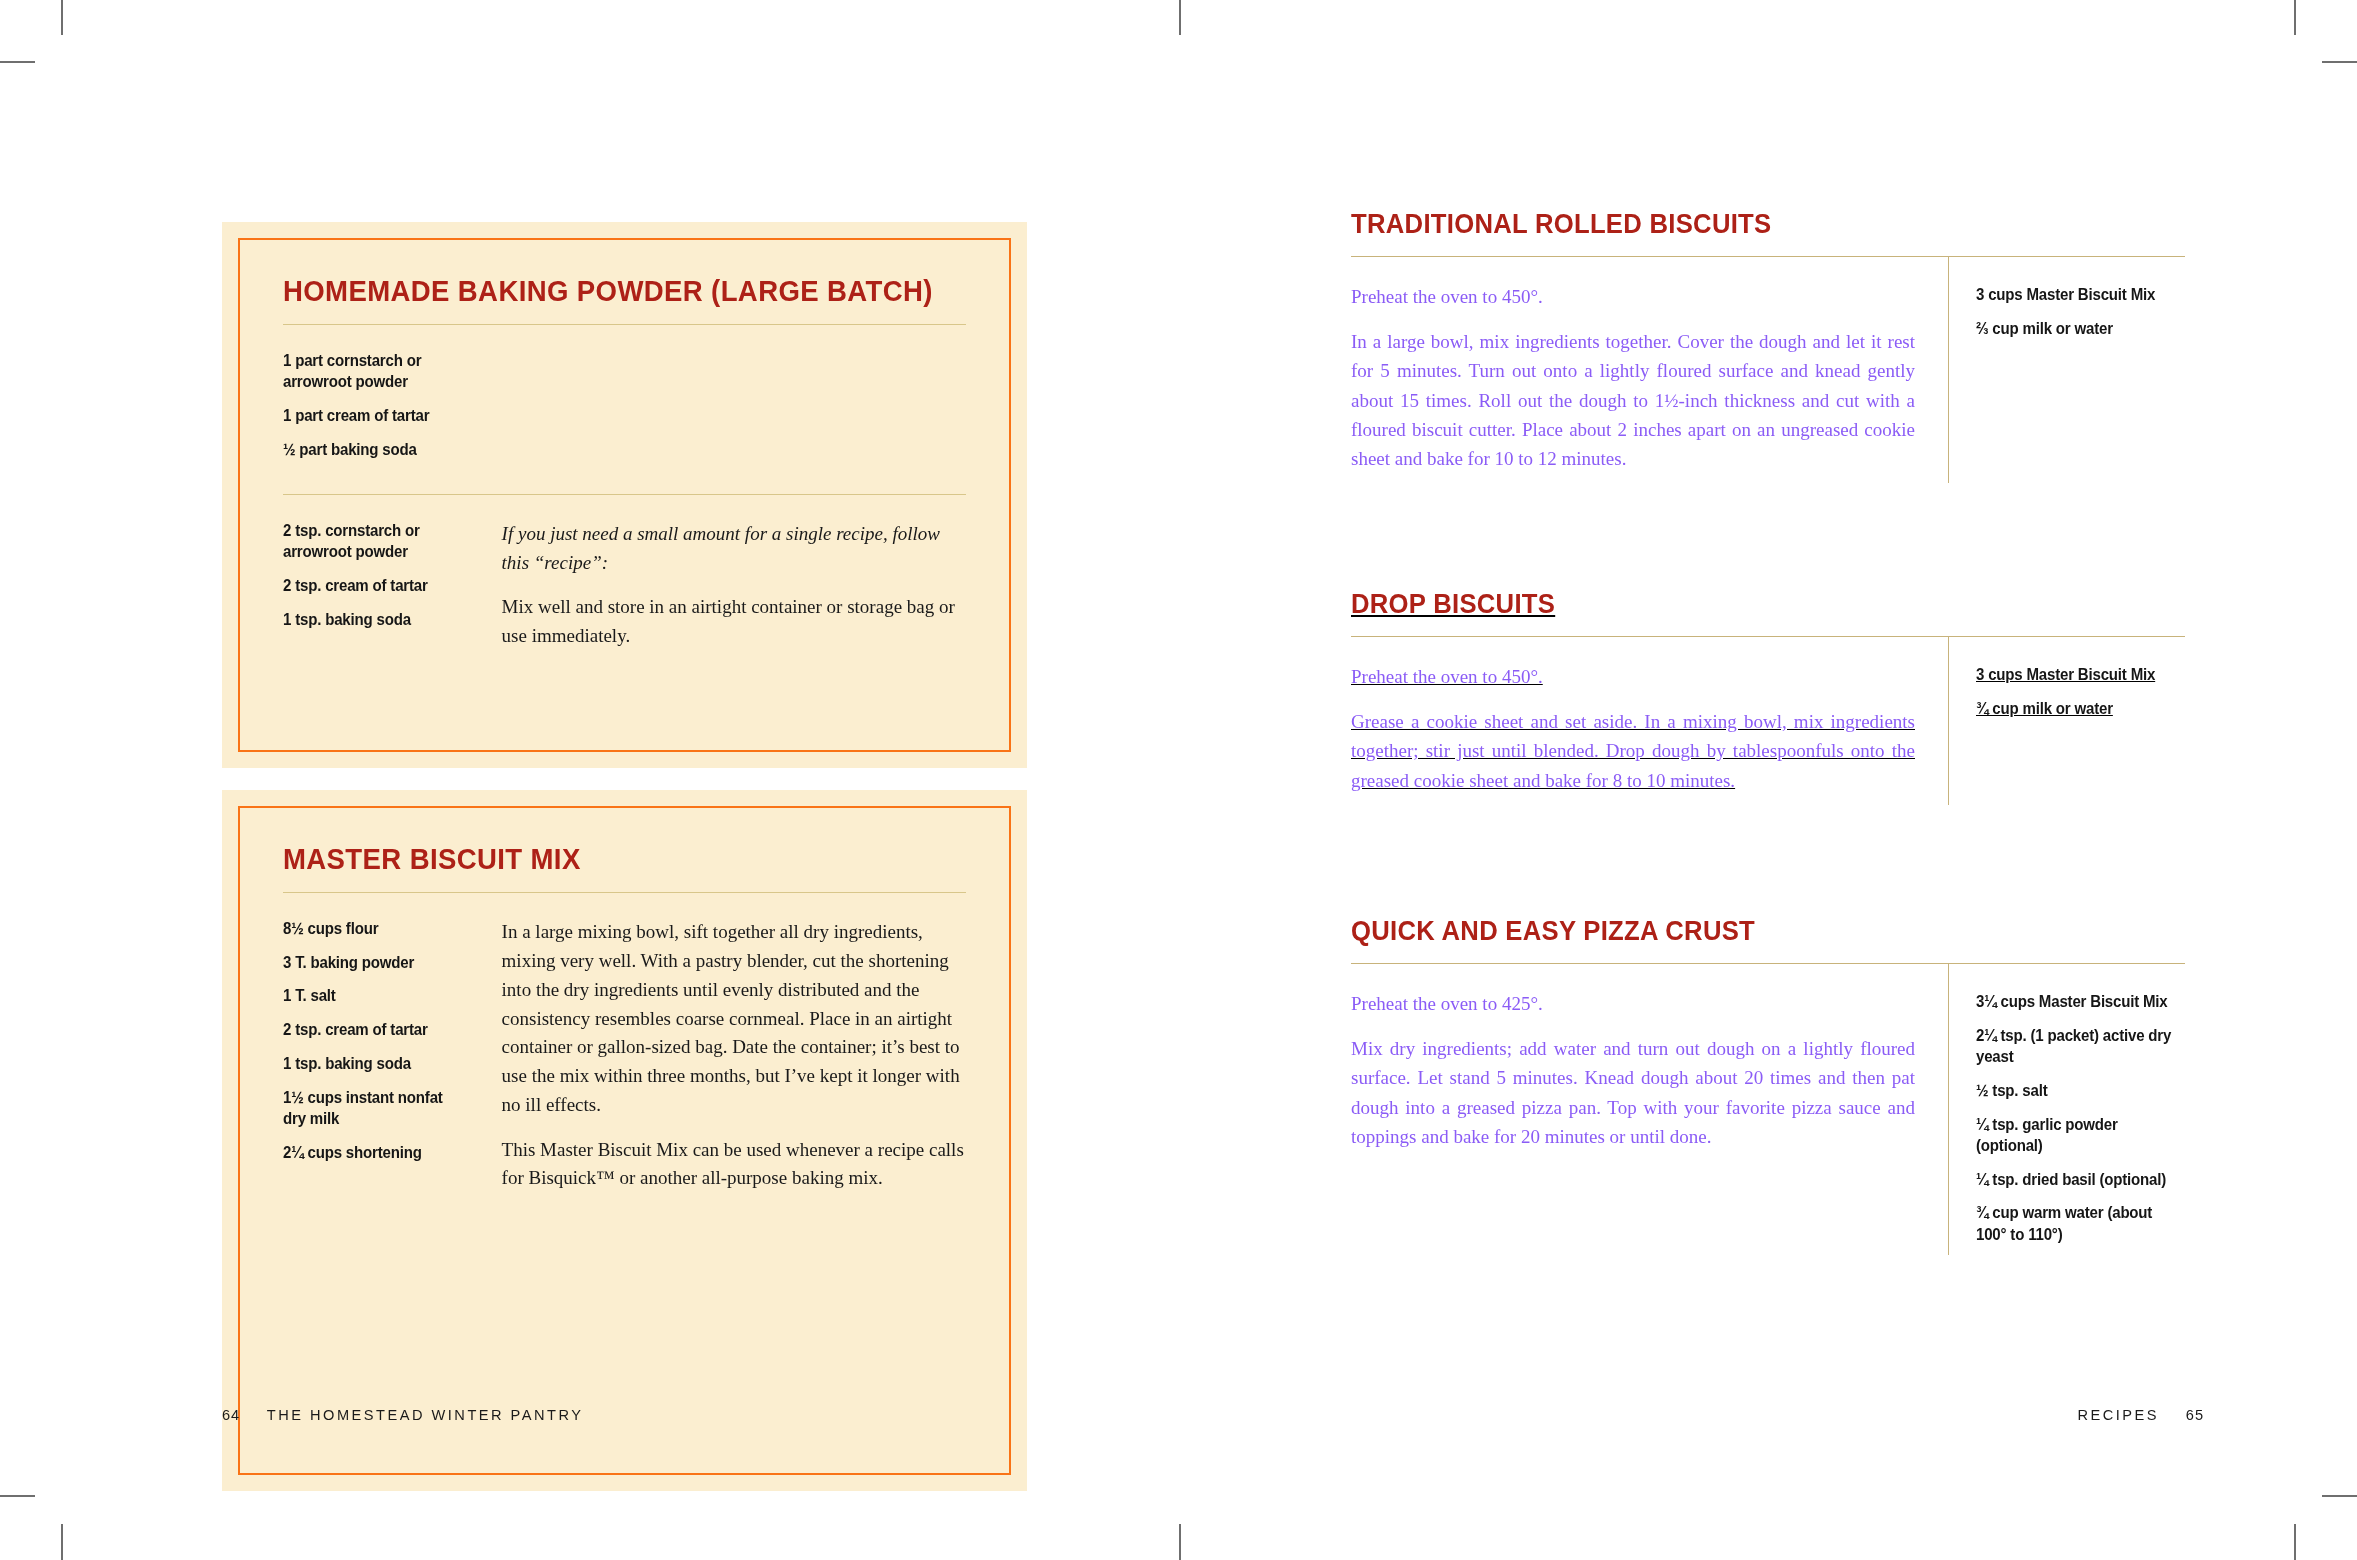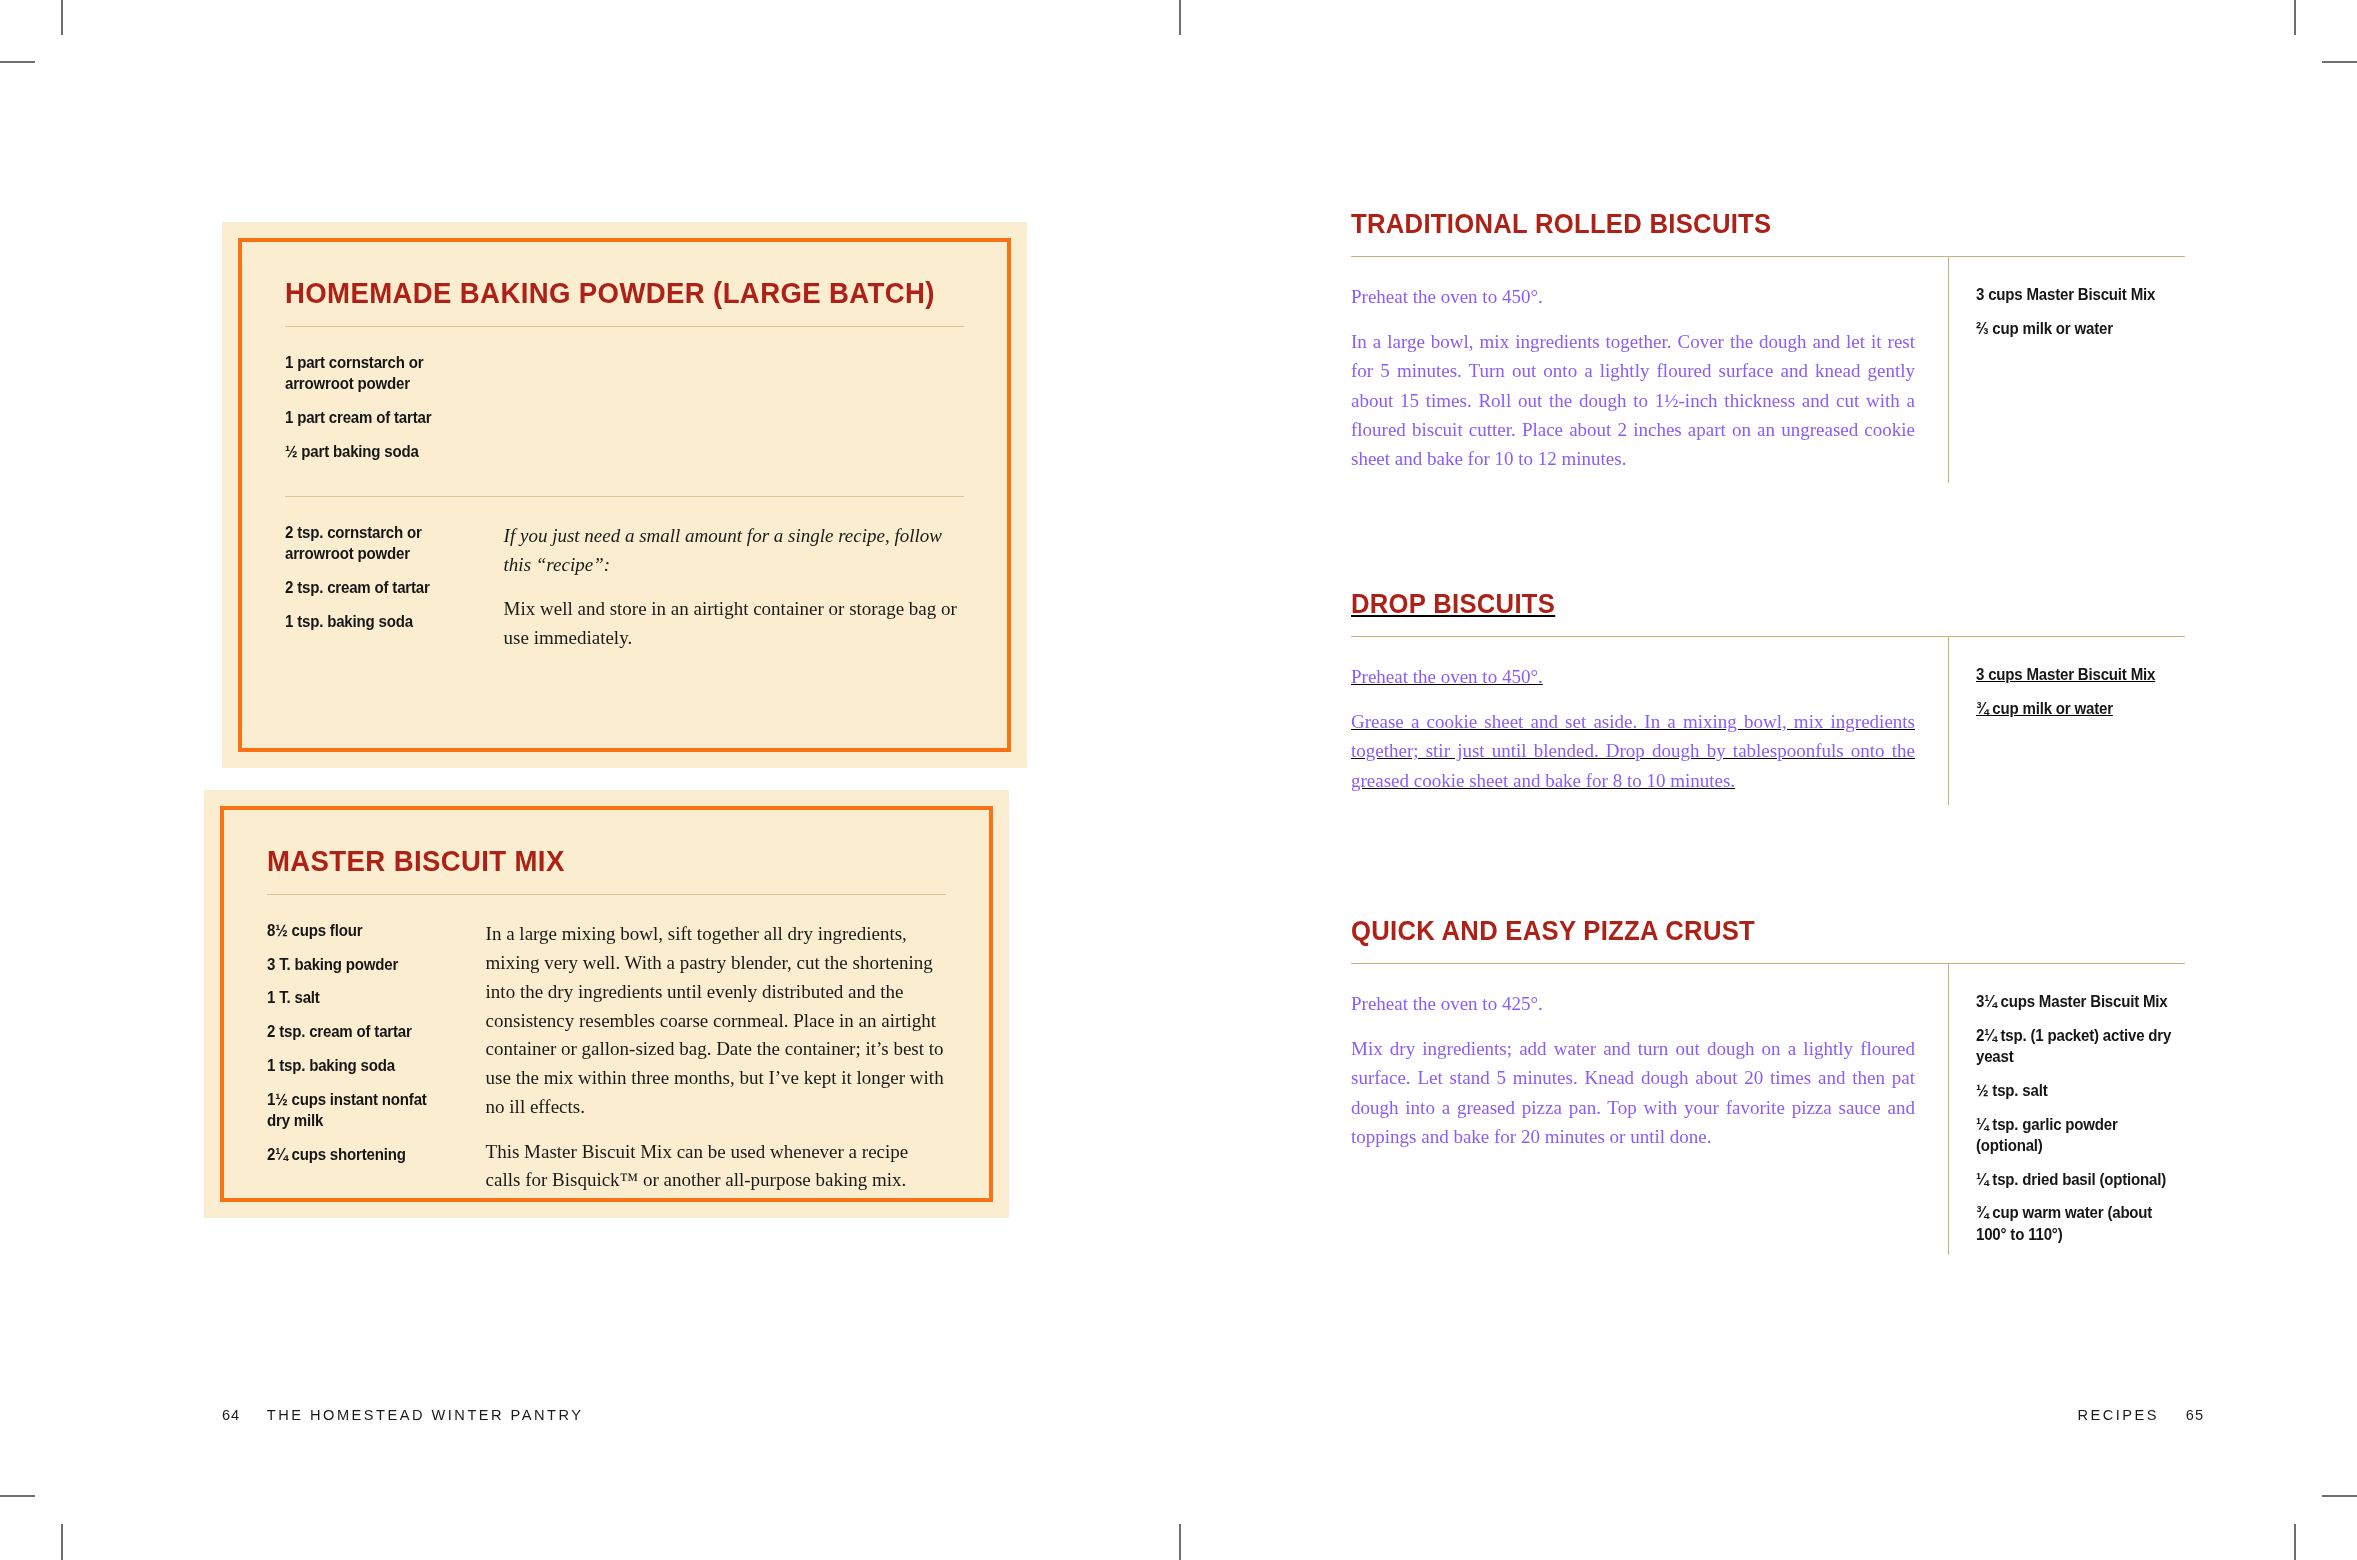--- a/index.html
+++ b/index.html
@@ -55,28 +55,28 @@
   .page-right { left: 1179px; width: 1178px; }
 
   
   .recipe-box {
     position: absolute;
     background: #fbeed0;
     box-sizing: border-box;
     padding: 15.6px;
   }
   .recipe-box-inner {
-    border: 4px solid #f97316;
+    border: 2px solid #f97316;
     box-sizing: border-box;
     width: 100%;
     height: 100%;
     padding: 27px 43px 21.5px 43px;
   }
   #box-baking-powder { left: 222px; top: 222px; width: 805px; height: 546px; }
-  #box-biscuit-mix   { left: 204px; top: 790px; width: 805px; height: 428px; }
+  #box-biscuit-mix   { left: 222px; top: 790px; width: 805px; height: 701px; }
 
   .box-title {
     color: #ad2117;
     font-size: 29px;
     font-weight: 700;
     letter-spacing: 0.4px;
     margin: 9.8px 0 0 0;
     line-height: 1.1;
     font-family: "Liberation Sans", sans-serif;
     transform: scaleX(0.95);

